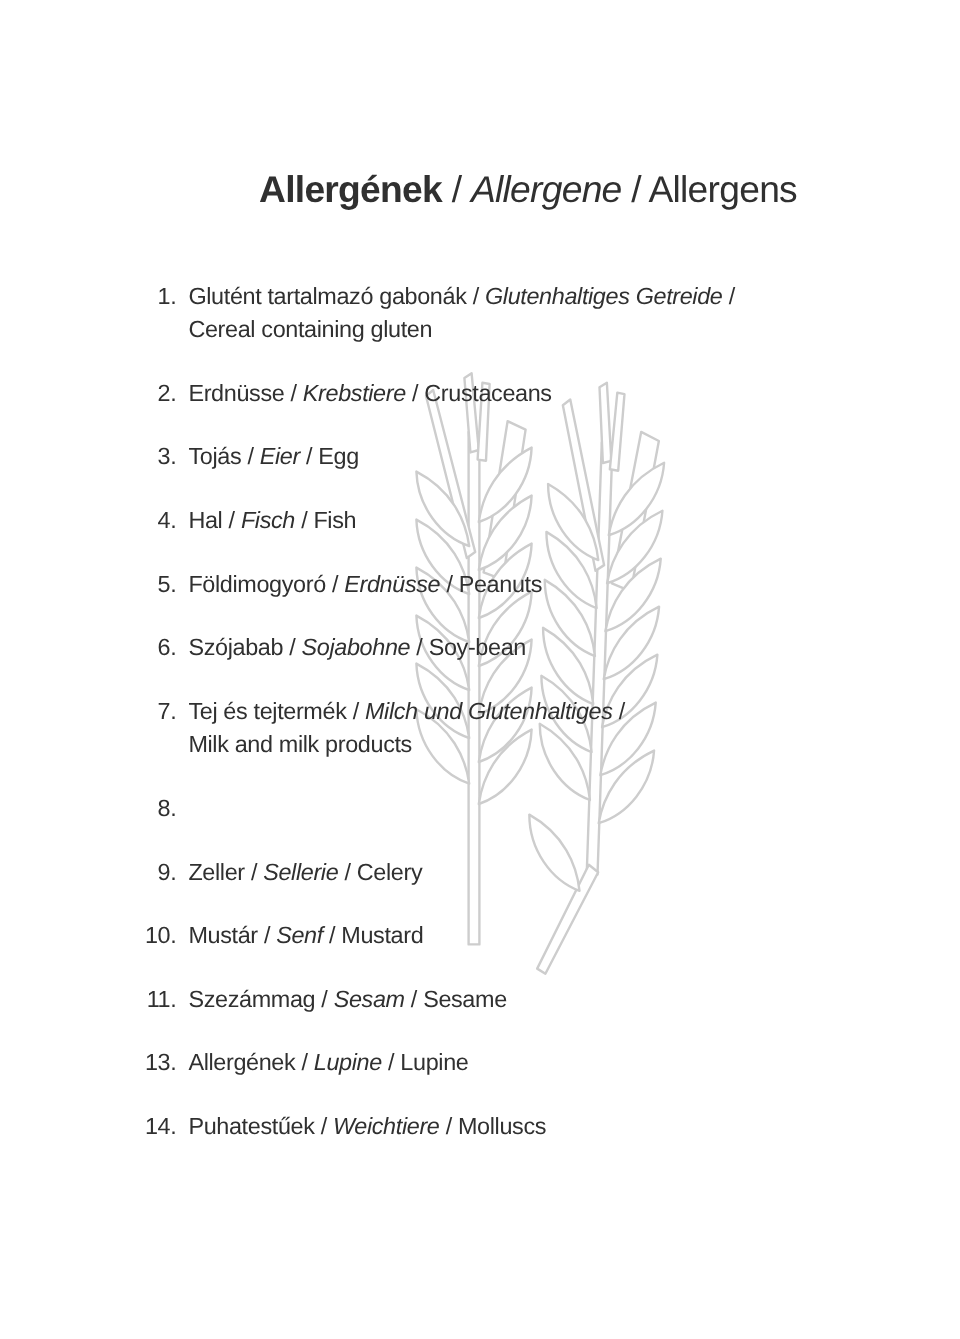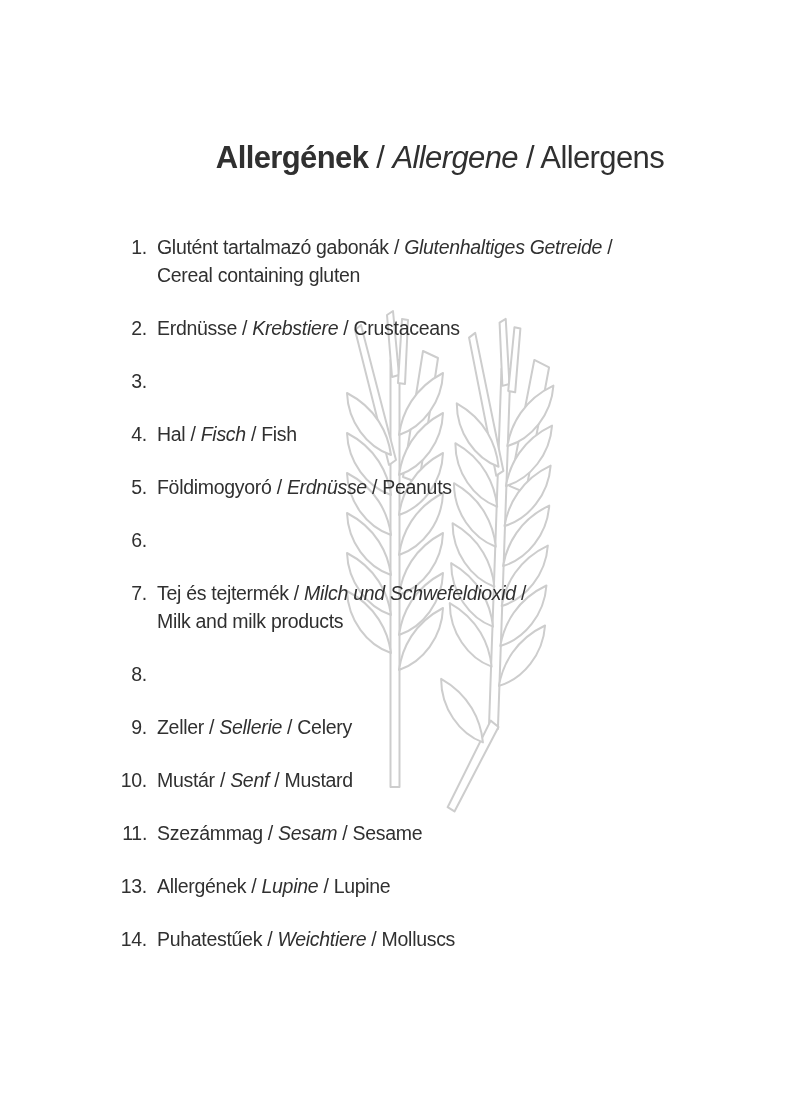--- a/index.html
+++ b/index.html
@@ -108,39 +108,41 @@
     <div class="text"><span class="b">Glutént tartalmazó gabonák</span><span class="sep"> / </span><span class="i">Glutenhaltiges Getreide</span><span class="sep"> /</span><br><span>Cereal containing gluten</span></div>
   </div>
 
   <div class="item">
     <div class="num">2.</div>
     <div class="text"><span class="b">Erdnüsse</span><span class="sep"> / </span><span class="i">Krebstiere</span><span class="sep"> / </span><span>Crustaceans</span></div>
   </div>
 
   <div class="item">
     <div class="num">3.</div>
+    <div class="text"><span class="b">Tojás</span><span class="sep"> / </span><span class="i">Eier</span><span class="sep"> / </span><span>Egg</span></div>
   </div>
 
   <div class="item">
     <div class="num">4.</div>
     <div class="text"><span class="b">Hal</span><span class="sep"> / </span><span class="i">Fisch</span><span class="sep"> / </span><span>Fish</span></div>
   </div>
 
   <div class="item">
     <div class="num">5.</div>
     <div class="text"><span class="b">Földimogyoró</span><span class="sep"> / </span><span class="i">Erdnüsse</span><span class="sep"> / </span><span>Peanuts</span></div>
   </div>
 
   <div class="item">
     <div class="num">6.</div>
+    <div class="text"><span class="b">Szójabab</span><span class="sep"> / </span><span class="i">Sojabohne</span><span class="sep"> / </span><span>Soy-bean</span></div>
   </div>
 
   <div class="item">
     <div class="num">7.</div>
-    <div class="text"><span class="b">Tej és tejtermék</span><span class="sep"> / </span><span class="i">Milch und Schwefeldioxid</span><span class="sep"> /</span><br><span>Milk and milk products</span></div>
+    <div class="text"><span class="b">Tej és tejtermék</span><span class="sep"> / </span><span class="i">Milch und Glutenhaltiges</span><span class="sep"> /</span><br><span>Milk and milk products</span></div>
   </div>
 
   <div class="item">
     <div class="num">8.</div>
   </div>
 
   <div class="item">
     <div class="num">9.</div>
     <div class="text"><span class="b">Zeller</span><span class="sep"> / </span><span class="i">Sellerie</span><span class="sep"> / </span><span>Celery</span></div>
   </div>

